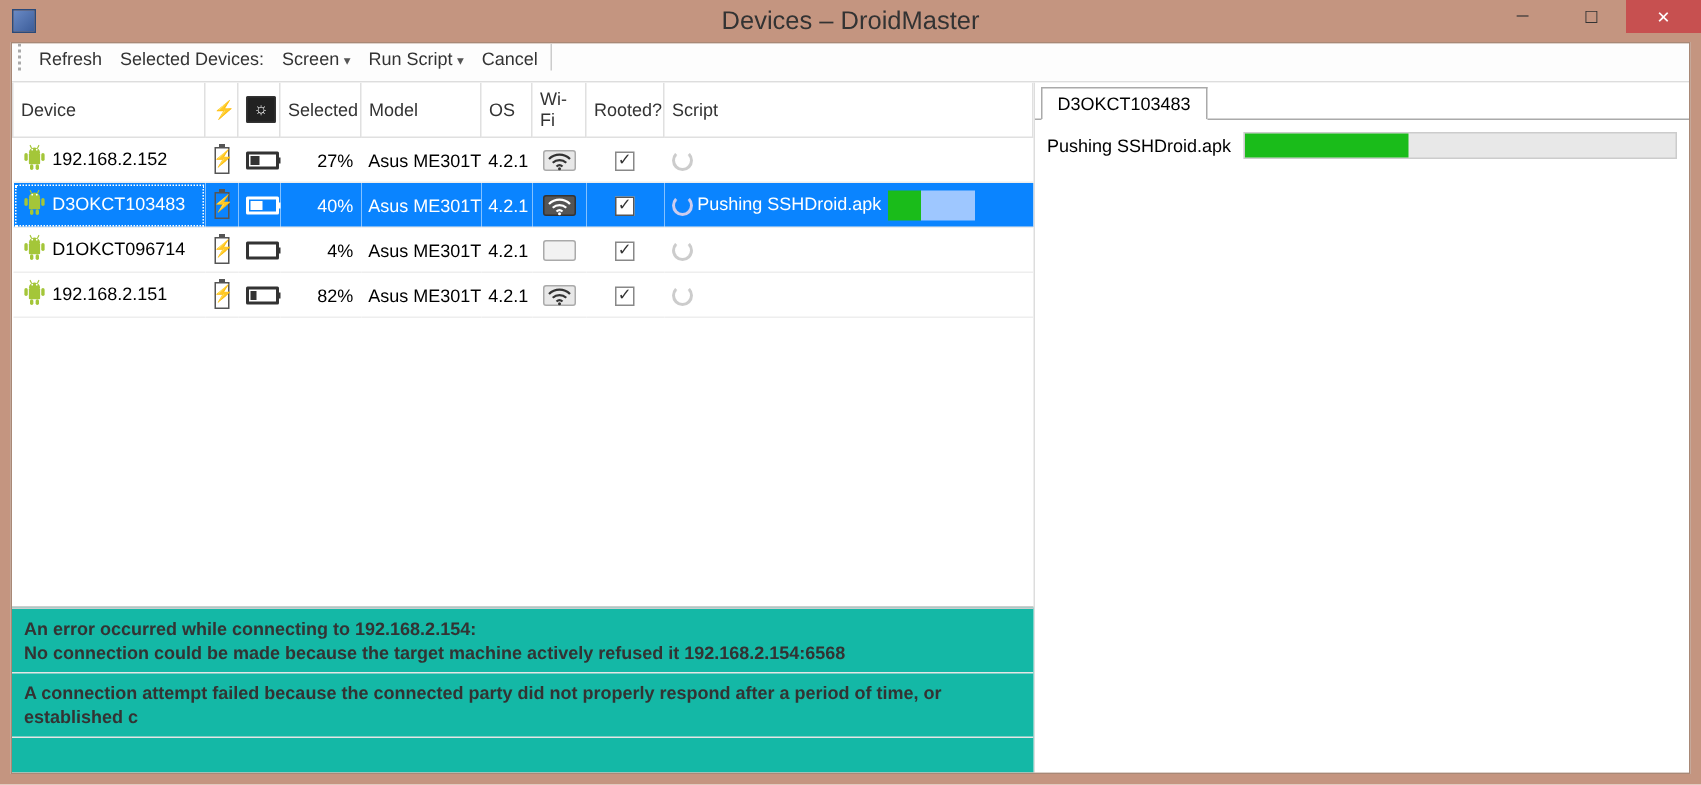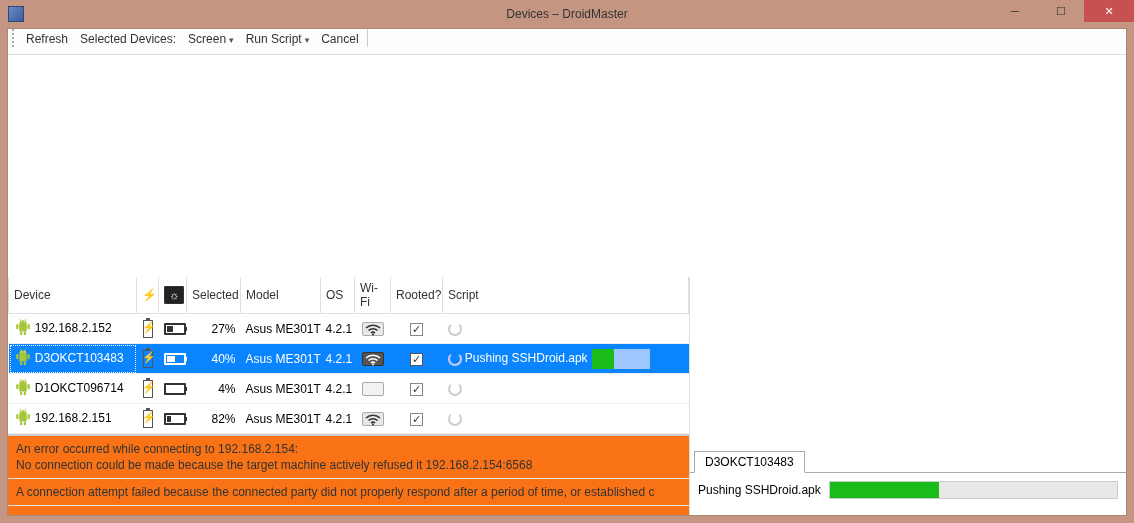--- a/index.html
+++ b/index.html
@@ -29,21 +29,21 @@
   height: 16px;
   margin-left: 8px;
   background: linear-gradient(135deg,#6a8ac5,#3b5c99);
   border: 1px solid #2a4a7a;
 }
 .titlebar-title {
   position: absolute;
   left: 50%;
   transform: translateX(-50%);
   color: #333;
-  font-size: 12px;
+  font-size: 17px;
 }
 .win-controls {
   position: absolute;
   right: 0;
   top: 0;
   display: flex;
 }
 .win-btn {
   width: 46px;
   height: 22px;
@@ -96,21 +96,20 @@
 .dd-arrow::after {
   content: "▾";
   font-size: 9px;
   margin-left: 3px;
   color: #555;
 }
 .main-split {
   flex: 1;
   display: flex;
   overflow: hidden;
-  align-items: flex-end;
 }
 .left-pane {
   width: 682px;
   display: flex;
   flex-direction: column;
   border-right: 1px solid #ddd;
 }
 .right-pane {
   flex: 1;
   display: flex;
@@ -189,21 +188,21 @@
 .chk.checked::before{content:"✓";color:#333;}
 tr.selected .chk{border-color:#555;}
 .spinner{display:inline-block;width:14px;height:14px;border:2px solid #ccc;border-top-color:transparent;border-radius:50%;vertical-align:middle;}
 tr.selected .spinner{border-color:#cce;border-top-color:transparent;}
 .mini-progress{display:inline-block;height:20px;vertical-align:middle;margin-left:4px;}
 .mini-progress .pg{height:100%;display:flex;}
 .mini-progress .done{background:#1abc1a;}
 .mini-progress .rest{background:#ddd;}
 tr.selected .mini-progress .rest{background:#9ec7ff;}
 .log-pane{
-  height:80px;border-top:1px solid #ccc;overflow-y:scroll;background:#f97316;position:relative;
+  height:110px;border-top:1px solid #ccc;overflow-y:scroll;background:#14b8a6;position:relative;font-weight:bold;
 }
 .log-entry{border-bottom:1px solid #e5e5e5;padding:5px 8px;color:#333;font-size:12px;line-height:16px;}
 .tab-strip{height:24px;display:flex;align-items:flex-end;padding:2px 4px 0 4px;}
 .tab{border:1px solid #aaa;border-bottom:1px solid #fff;background:#fff;padding:3px 10px;font-size:12px;position:relative;top:1px;}
 .detail-body{flex:1;border-top:1px solid #aaa;padding:8px;background:#fff;}
 .push-row{display:flex;align-items:center;gap:8px;margin-bottom:8px;}
 .big-progress{flex:1;height:18px;background:#e8e8e8;border:1px solid #ccc;position:relative;}
 .big-progress .fill{position:absolute;left:0;top:0;bottom:0;background:#1abc1a;}
 .script-line{color:#333;font-size:12px;}
 .right-align{text-align:right;}

